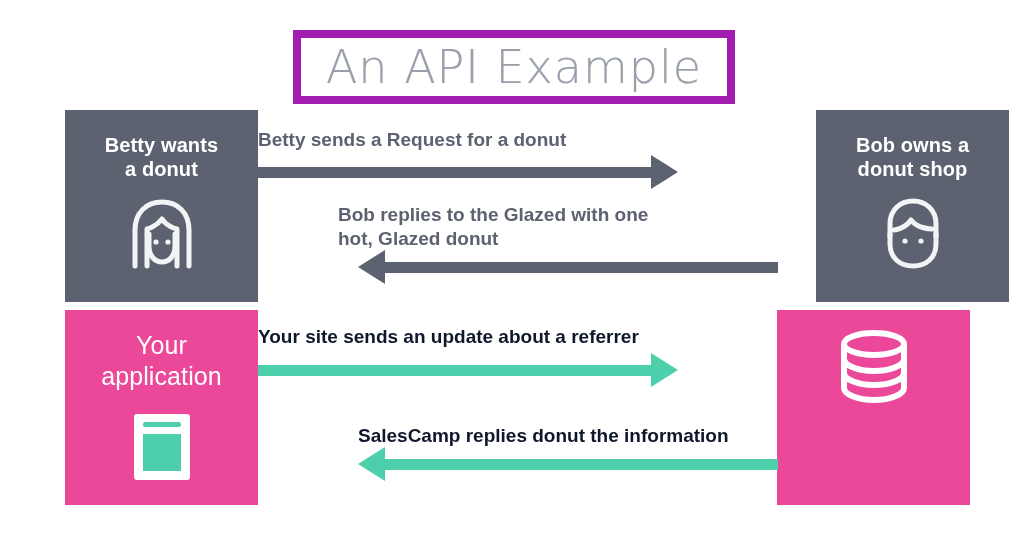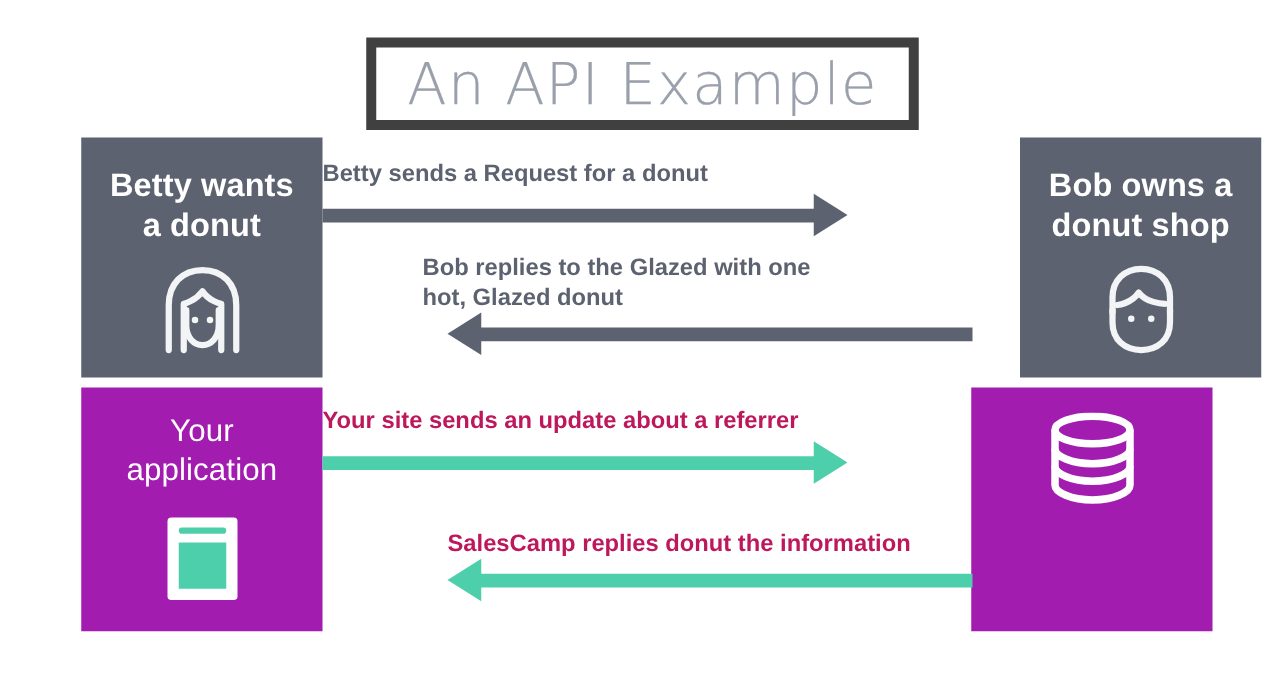--- a/index.html
+++ b/index.html
@@ -19,21 +19,21 @@
   }
 
   
   .title-box {
     position: absolute;
     left: 293px;
     top: 30px;
     width: 442px;
     height: 74px;
     box-sizing: border-box;
-    border: 8px solid #404040;
+    border: 8px solid #a21caf;
     background: #ffffff;
     display: flex;
     align-items: center;
     justify-content: center;
   }
   .title-text {
     font-family: "DejaVu Sans", sans-serif;
     font-weight: 300;
     font-size: 46px;
     letter-spacing: 1px;
@@ -46,26 +46,26 @@
   
   .node {
     position: absolute;
     box-sizing: border-box;
     display: flex;
     flex-direction: column;
     align-items: center;
     color: #ffffff;
   }
   .node.gray  { background: #5c6270; }
-  .node.green { background: #a21caf; }
+  .node.green { background: #ec4899; }
 
   .node-label {
     text-align: center;
     font-weight: bold;
-    font-size: 26px;
+    font-size: 20px;
     line-height: 1.22;
     letter-spacing: 0.1px;
     padding: 0 8px;
     white-space: pre-line;
   }
   .node.gray .node-label { margin-top: 23px; }
   .node.green .node-label {
     margin-top: 20px;
     font-weight: normal;
     font-size: 25px;
@@ -125,21 +125,21 @@
 
   
   .caption {
     position: absolute;
     font-weight: bold;
     font-size: 19px;
     line-height: 1.25;
     white-space: pre-line;
   }
   .caption.gray  { color: #5c6270; }
-  .caption.green { color: #be185d; }
+  .caption.green { color: #0f172a; }
 
   #caption-1 { left: 258px; top: 128px; width: 420px; }
   #caption-2 { left: 338px; top: 203px; width: 460px; }
   #caption-3 { left: 258px; top: 325px; width: 420px; }
   #caption-4 { left: 358px; top: 424px; width: 420px; }
 
   svg { display: block; }
 </style>
 </head>
 <body>

